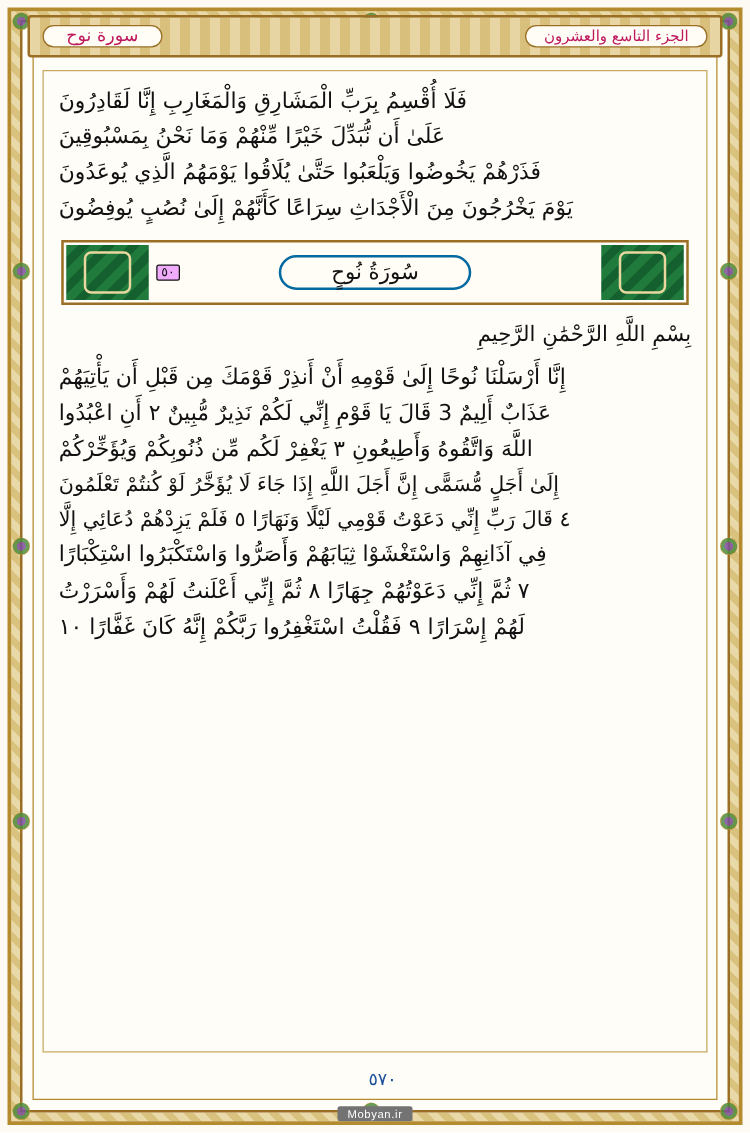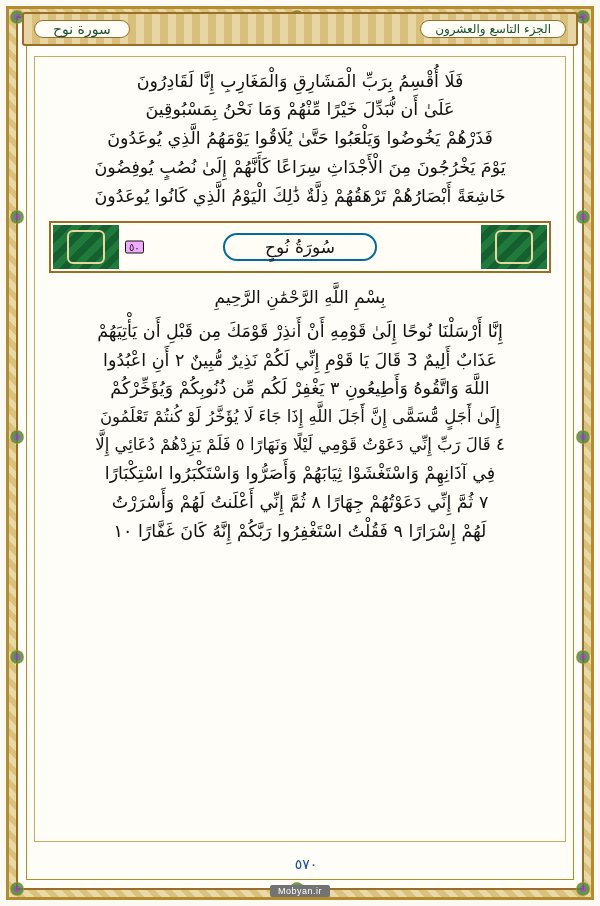--- a/index.html
+++ b/index.html
@@ -74,21 +74,21 @@
     justify-content: space-between;
     padding: 0 10px;
     box-sizing: border-box;
   }
   .header-cart {
     background: #fffdf5;
     border: 1px solid #9a6f25;
     border-radius: 14px;
     padding: 1px 14px;
     font-size: 12px;
-    color: #14532d;
+    color: #be185d;
     font-family: "DejaVu Sans", sans-serif;
     white-space: nowrap;
   }
   .header-cart.sura {
     font-size: 14px;
     padding: 0 18px;
   }
 
   
   .text-frame {
@@ -99,21 +99,21 @@
     bottom: 64px;
     border: 1px solid #c8a95f;
     background: #fffdf8;
     box-sizing: border-box;
     padding: 10px 12px 6px 12px;
     overflow: hidden;
   }
 
   .ayah-line {
     direction: rtl;
-    text-align: center;
+    text-align: left;
     font-family: "DejaVu Sans", sans-serif;
     font-size: 17.5px;
     line-height: 1.02;
     color: #111111;
     white-space: nowrap;
     margin: 0;
     padding: 5.5px 0 5.5px 0;
     letter-spacing: 0px;
   }
   .ayah-line.tight { font-size: 16.5px; }
@@ -164,21 +164,20 @@
     transform: translateY(-50%);
     font-size: 10px;
     color: #111;
     border: 1px solid #111;
     border-radius: 2px;
     padding: 0 3px;
     background: #f0abfc;
   }
 
   .basmala {
-    text-align: center;
     direction: rtl;
     font-size: 17px;
     color: #111;
     padding: 8px 0 10px 0;
     white-space: nowrap;
   }
 
   
   .page-number {
     position: absolute;
@@ -233,21 +232,20 @@
     <div class="header-cart">الجزء التاسع والعشرون</div>
     <div class="header-cart sura">سورة نوح</div>
   </div>
 
   <div class="text-frame">
 
     <p class="ayah-line">فَلَا أُقْسِمُ بِرَبِّ الْمَشَارِقِ وَالْمَغَارِبِ إِنَّا لَقَادِرُونَ</p>
     <p class="ayah-line">عَلَىٰ أَن نُّبَدِّلَ خَيْرًا مِّنْهُمْ وَمَا نَحْنُ بِمَسْبُوقِينَ</p>
     <p class="ayah-line">فَذَرْهُمْ يَخُوضُوا وَيَلْعَبُوا حَتَّىٰ يُلَاقُوا يَوْمَهُمُ الَّذِي يُوعَدُونَ</p>
     <p class="ayah-line">يَوْمَ يَخْرُجُونَ مِنَ الْأَجْدَاثِ سِرَاعًا كَأَنَّهُمْ إِلَىٰ نُصُبٍ يُوفِضُونَ</p>
-    <p class="ayah-line">خَاشِعَةً أَبْصَارُهُمْ تَرْهَقُهُمْ ذِلَّةٌ ذَٰلِكَ الْيَوْمُ الَّذِي كَانُوا يُوعَدُونَ</p>
 
     <div class="sura-title-bar">
       <div class="side-orn left">
         <div class="knot"></div>
       </div>
       <div class="side-orn right">
         <div class="knot"></div>
       </div>
       <div class="sura-title-cart">سُورَةُ نُوحٍ</div>
       <div class="sura-marker">٥٠</div>

